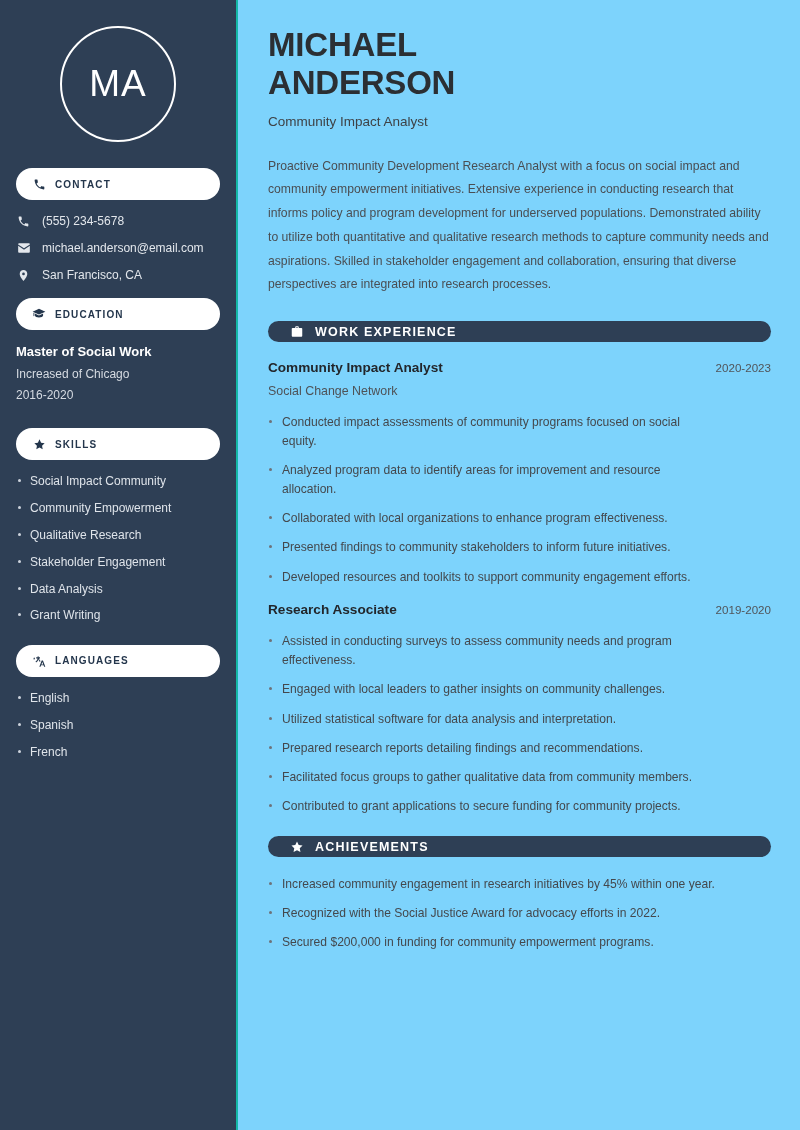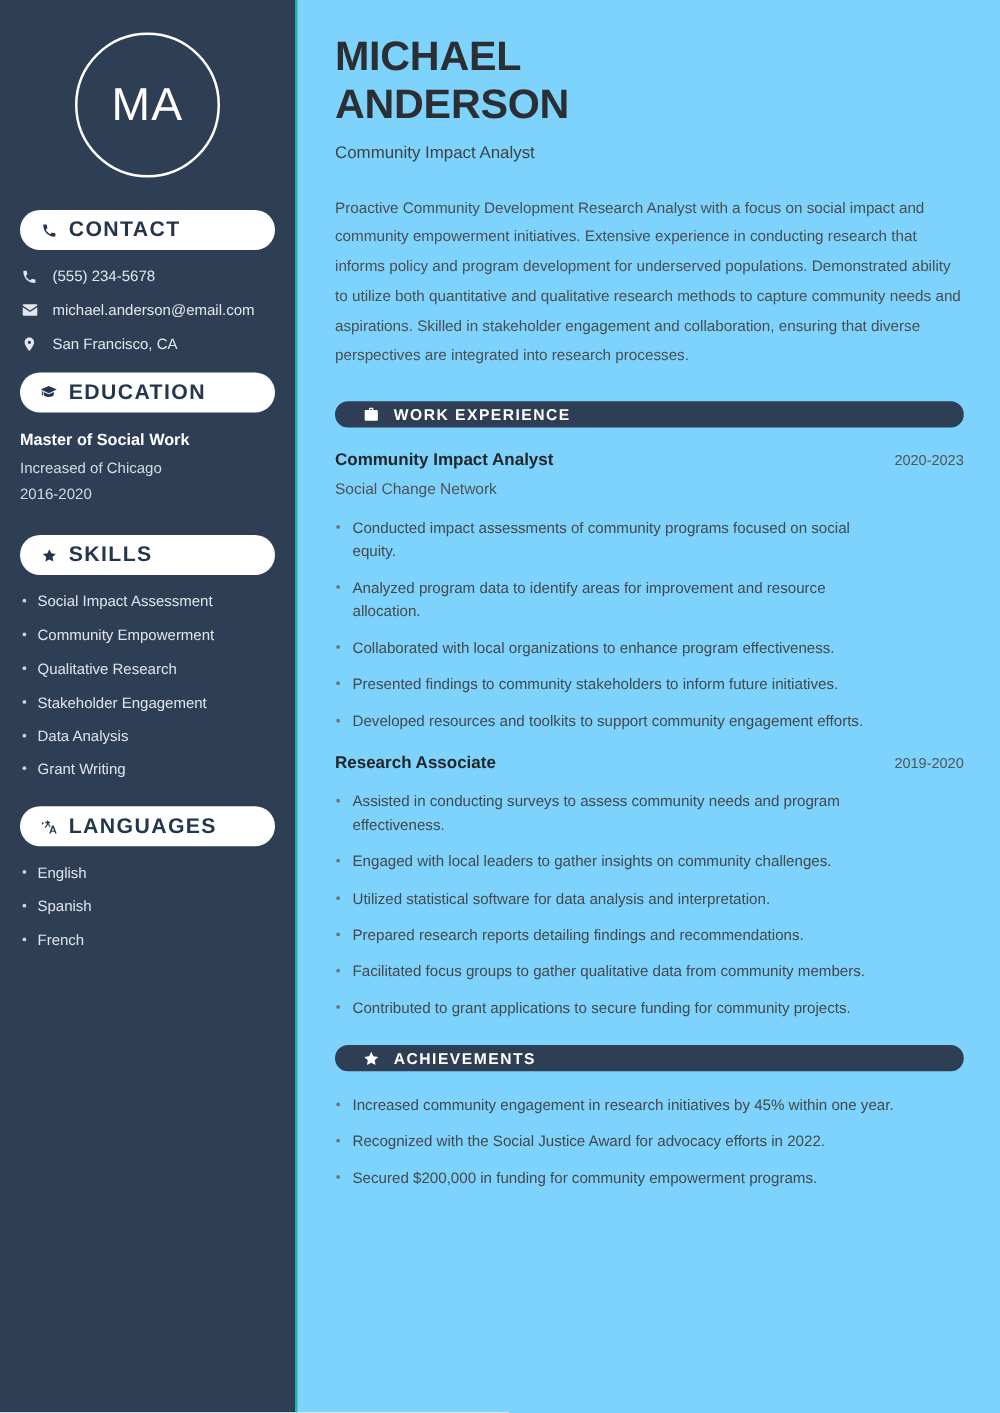--- a/index.html
+++ b/index.html
@@ -52,21 +52,21 @@
     border-radius: 999px;
     height: 32px;
     display: flex;
     align-items: center;
     gap: 9px;
     padding: 0 16px;
     margin-bottom: 14px;
   }
   .pill .pill-label {
     color: #24364c;
-    font-size: 17px;
+    font-size: 10px;
     font-weight: bold;
     letter-spacing: 1.1px;
   }
   .pill svg { display: block; }
   .pill .ico { width: 14px; height: 14px; display: flex; align-items: center; justify-content: center; }
 
   .side-block { margin-bottom: 16px; }
   .edu-degree {
     color: #ffffff;
     font-size: 13px;
@@ -269,21 +269,21 @@
     <div class="side-block" style="margin-top:22px;">
       <div class="pill">
         <span class="ico">
           <svg width="13" height="13" viewBox="0 0 24 24" fill="#24364c">
             <path d="M12 2.5l2.9 6.1 6.6.9-4.8 4.6 1.2 6.6L12 17.6 6.1 20.7l1.2-6.6L2.5 9.5l6.6-.9L12 2.5z"></path>
           </svg>
         </span>
         <span class="pill-label">SKILLS</span>
       </div>
       <ul class="side-list">
-        <li>Social Impact Assessment</li>
+        <li>Social Impact Community</li>
         <li>Community Empowerment</li>
         <li>Qualitative Research</li>
         <li>Stakeholder Engagement</li>
         <li>Data Analysis</li>
         <li>Grant Writing</li>
       </ul>
     </div>
 
     <div class="side-block" style="margin-top:22px;">
       <div class="pill">

